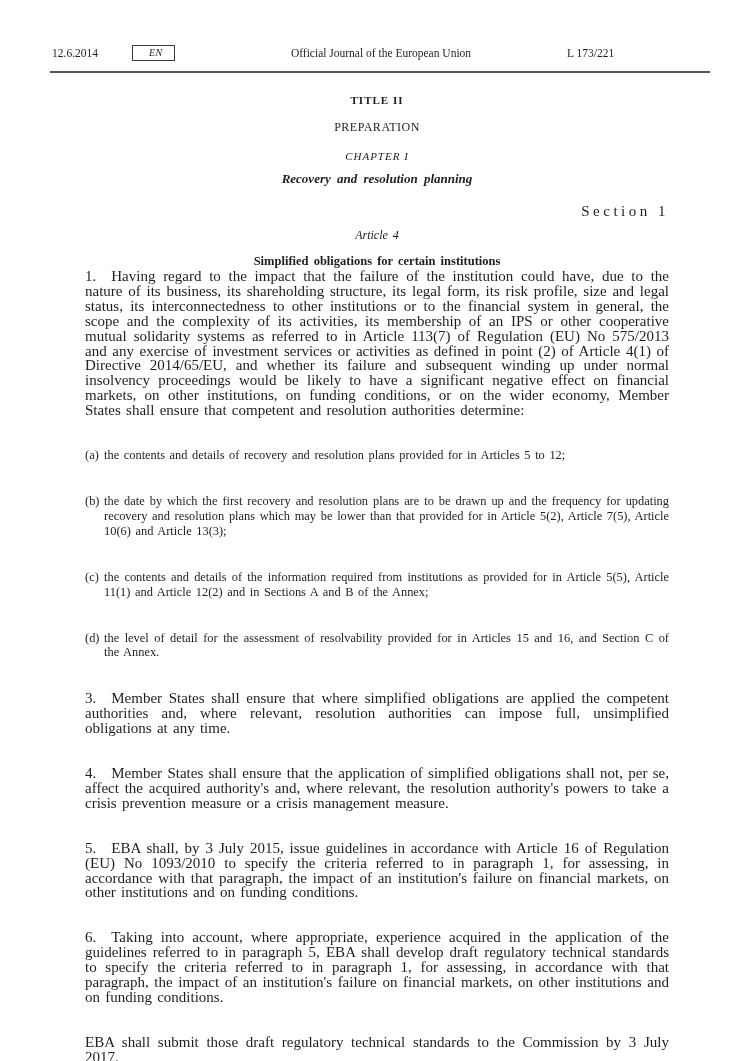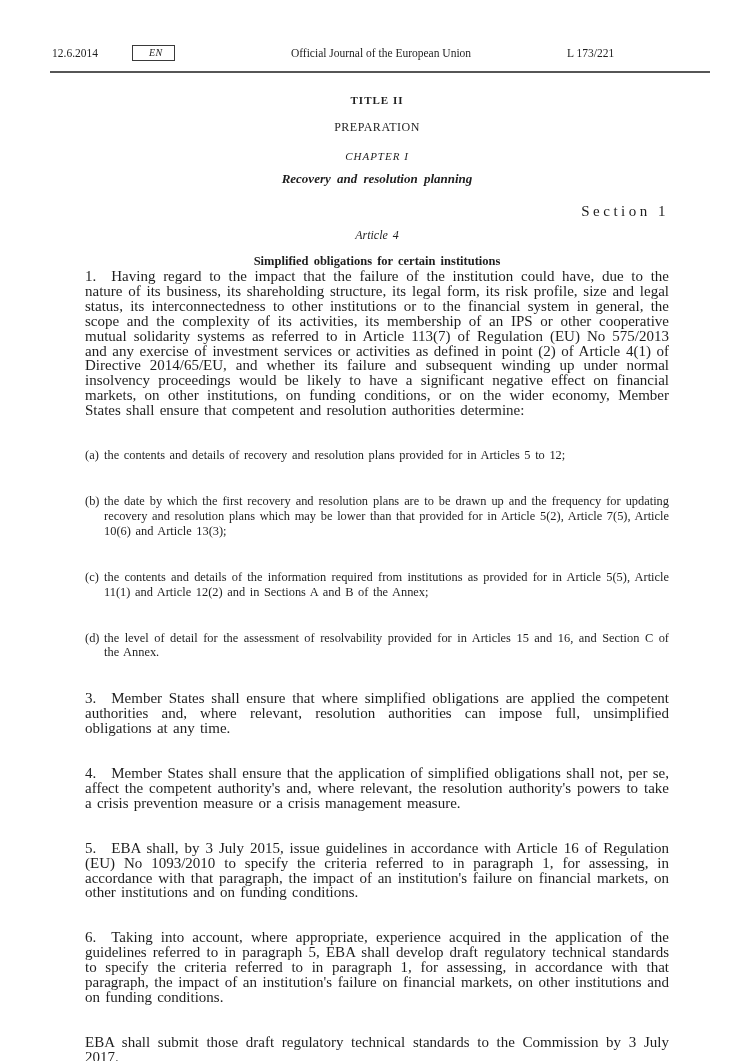--- a/index.html
+++ b/index.html
@@ -114,21 +114,21 @@
       <span class="list-text">the contents and details of the information required from institutions as provided for in Article 5(5), Article 11(1) and Article 12(2) and in Sections A and B of the Annex;</span>
     </div>
     <div class="list-item">
       <span class="list-marker">(d)</span>
       <span class="list-text">the level of detail for the assessment of resolvability provided for in Articles 15 and 16, and Section C of the Annex.</span>
     </div>
 
 
     <p class="para"><span class="pnum">3.</span><span>Member States shall ensure that where simplified obligations are applied the competent authorities and, where relevant, resolution authorities can impose full, unsimplified obligations at any time.</span></p>
 
-    <p class="para"><span class="pnum">4.</span><span>Member States shall ensure that the application of simplified obligations shall not, per se, affect the competent authority's and, where relevant, the resolution authority's powers to take a crisis prevention measure or a crisis management measure.</span></p>
+    <p class="para"><span class="pnum">4.</span><span>Member States shall ensure that the application of simplified obligations shall not, per se, affect the acquired authority's and, where relevant, the resolution authority's powers to take a crisis prevention measure or a crisis management measure.</span></p>
 
     <p class="para"><span class="pnum">5.</span><span>EBA shall, by 3 July 2015, issue guidelines in accordance with Article 16 of Regulation (EU) No 1093/2010 to specify the criteria referred to in paragraph 1, for assessing, in accordance with that paragraph, the impact of an institution's failure on financial markets, on other institutions and on funding conditions.</span></p>
 
     <p class="para"><span class="pnum">6.</span><span>Taking into account, where appropriate, experience acquired in the application of the guidelines referred to in paragraph 5, EBA shall develop draft regulatory technical standards to specify the criteria referred to in paragraph 1, for assessing, in accordance with that paragraph, the impact of an institution's failure on financial markets, on other institutions and on funding conditions.</span></p>
 
     <p class="para closing">EBA shall submit those draft regulatory technical standards to the Commission by 3 July 2017.</p>
 
   </div>
 </div>
 

